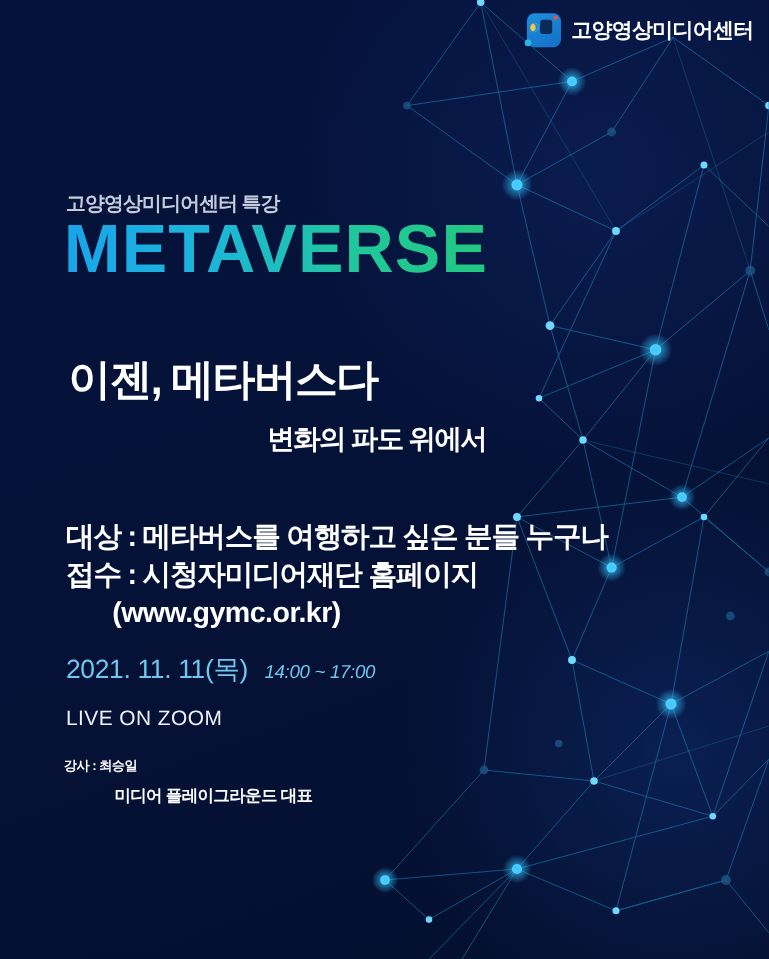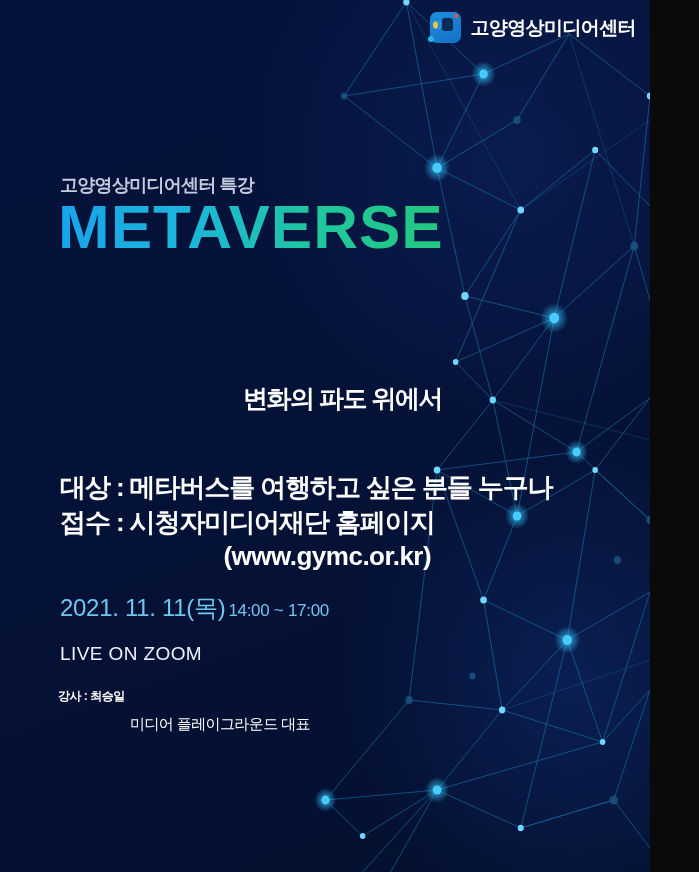--- a/index.html
+++ b/index.html
@@ -1,20 +1,20 @@
 <!DOCTYPE html>
 <html><head>
 <meta charset="utf-8">
 <style>
   html,body{margin:0;padding:0;background:#0a0a0a;}
   body{font-family:"Liberation Sans","DejaVu Sans",sans-serif;}
 
   .poster{
     position:relative;
-    width:650px;height:872px;
+    width:699px;height:872px;
     overflow:hidden;
     background:
       radial-gradient(ellipse 70% 55% at 78% 18%, #0a1c4e 0%, rgba(10,28,78,0) 62%),
       radial-gradient(ellipse 60% 50% at 88% 78%, #0a1f52 0%, rgba(10,31,82,0) 60%),
       linear-gradient(160deg,#04123c 0%,#051238 45%,#04102f 100%);
   }
 
   
   .mesh{position:absolute;inset:0;width:100%;height:100%;pointer-events:none;}
 
@@ -69,43 +69,42 @@
   .headline2{
     position:absolute;left:243px;top:382px;
     color:#ffffff;font-size:25px;font-weight:800;letter-spacing:-1.5px;
   }
 
   .info{
     position:absolute;left:60px;top:470px;
     color:#ffffff;font-size:26px;font-weight:800;letter-spacing:-1.1px;
     line-height:1.33;
   }
-  .info .url{display:block;padding-left:42px;letter-spacing:-0.5px;text-align:center;}
+  .info .url{display:block;padding-left:42px;letter-spacing:-0.5px;}
 
   .dateline{
     position:absolute;left:60px;top:592px;
     color:#6fc7f0;letter-spacing:-0.3px;white-space:nowrap;
   }
   .dateline .big{font-size:24px;font-weight:400;}
-  .dateline .small{font-size:17px;font-weight:400;margin-left:3px;}
+  .dateline .small{font-size:17px;font-weight:400;margin-left:15px;font-style:italic;}
 
   .zoomline{
     position:absolute;left:60px;top:643px;
     color:#eef2f8;font-size:19px;font-weight:400;letter-spacing:0.4px;
   }
 
   .speaker{
     position:absolute;left:58px;top:688px;
     color:#ffffff;font-size:12px;font-weight:700;letter-spacing:-0.5px;
   }
   .credits{
     position:absolute;left:104px;top:713px;
-    color:#ffffff;font-size:15px;font-weight:400;letter-spacing:-0.6px;
+    color:#ffffff;font-size:15px;font-weight:700;letter-spacing:-0.6px;
     line-height:1.42;
-    margin-left:26px;
   }
 
   .contact{
     position:absolute;right:18px;top:822px;
     color:#ffffff;font-size:20px;font-weight:400;letter-spacing:0.3px;
     white-space:nowrap;
   }
 </style>
 </head>
 <body>
@@ -219,20 +218,21 @@
       <span class="moon"></span>
       <span class="dot-r"></span>
       <span class="dot-c"></span>
     </div>
     <div class="logo-text">고양영상미디어센터</div>
   </div>
 
   <div class="kicker">고양영상미디어센터 특강</div>
   <div class="metaverse">METAVERSE</div>
 
+  <div class="headline1">이젠, 메타버스다</div>
   <div class="headline2">변화의 파도 위에서</div>
 
   <div class="info">
     <div>대상 : 메타버스를 여행하고 싶은 분들 누구나</div>
     <div>접수 : 시청자미디어재단 홈페이지</div>
     <span class="url">(www.gymc.or.kr)</span>
   </div>
 
   <div class="dateline">
     <span class="big">2021. 11. 11(목)</span><span class="small">14:00 ~ 17:00</span>

